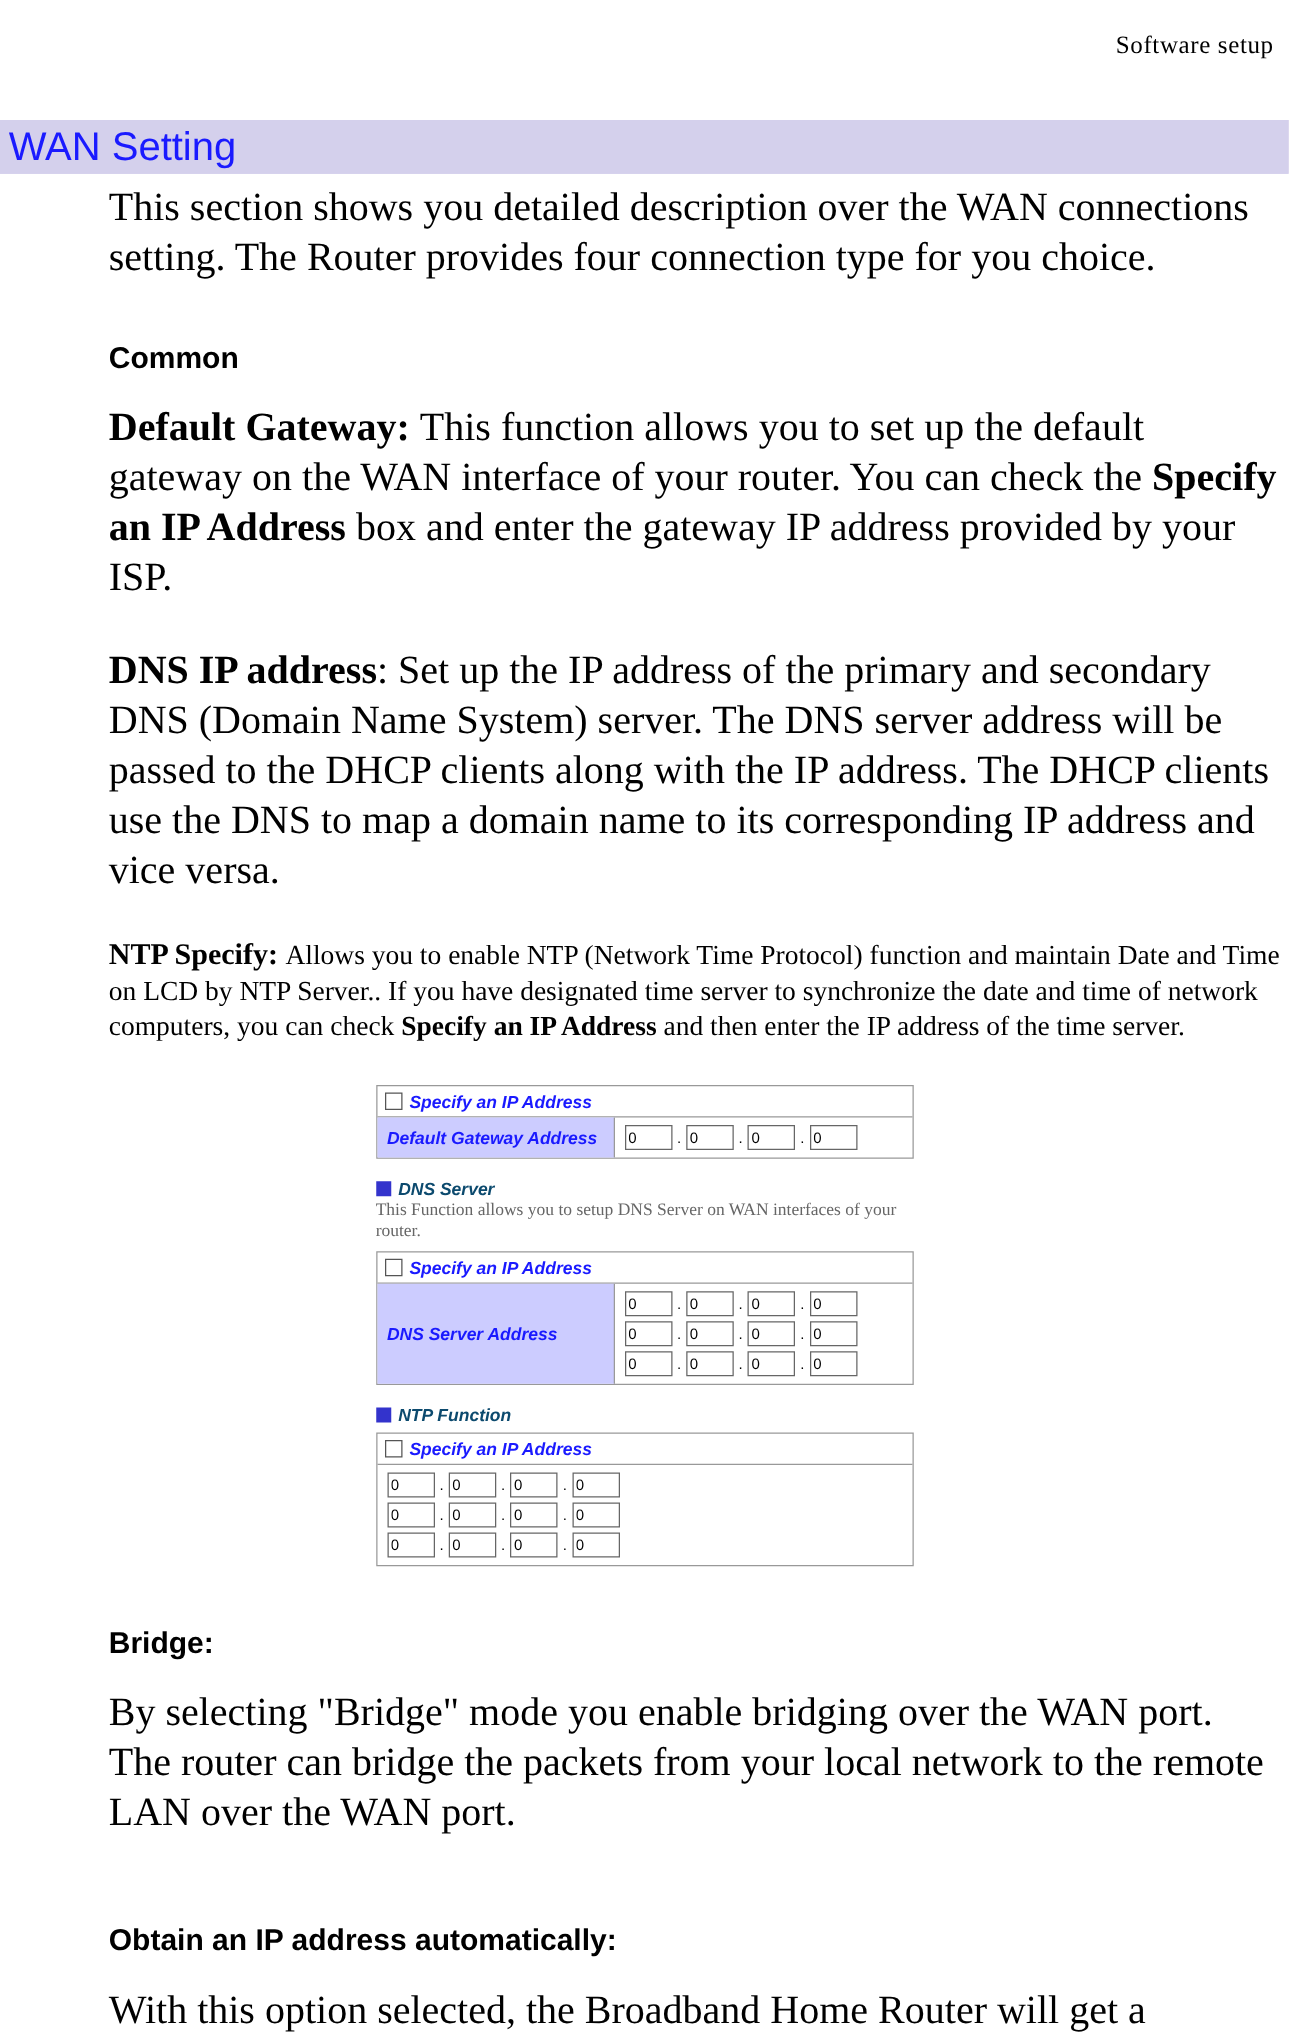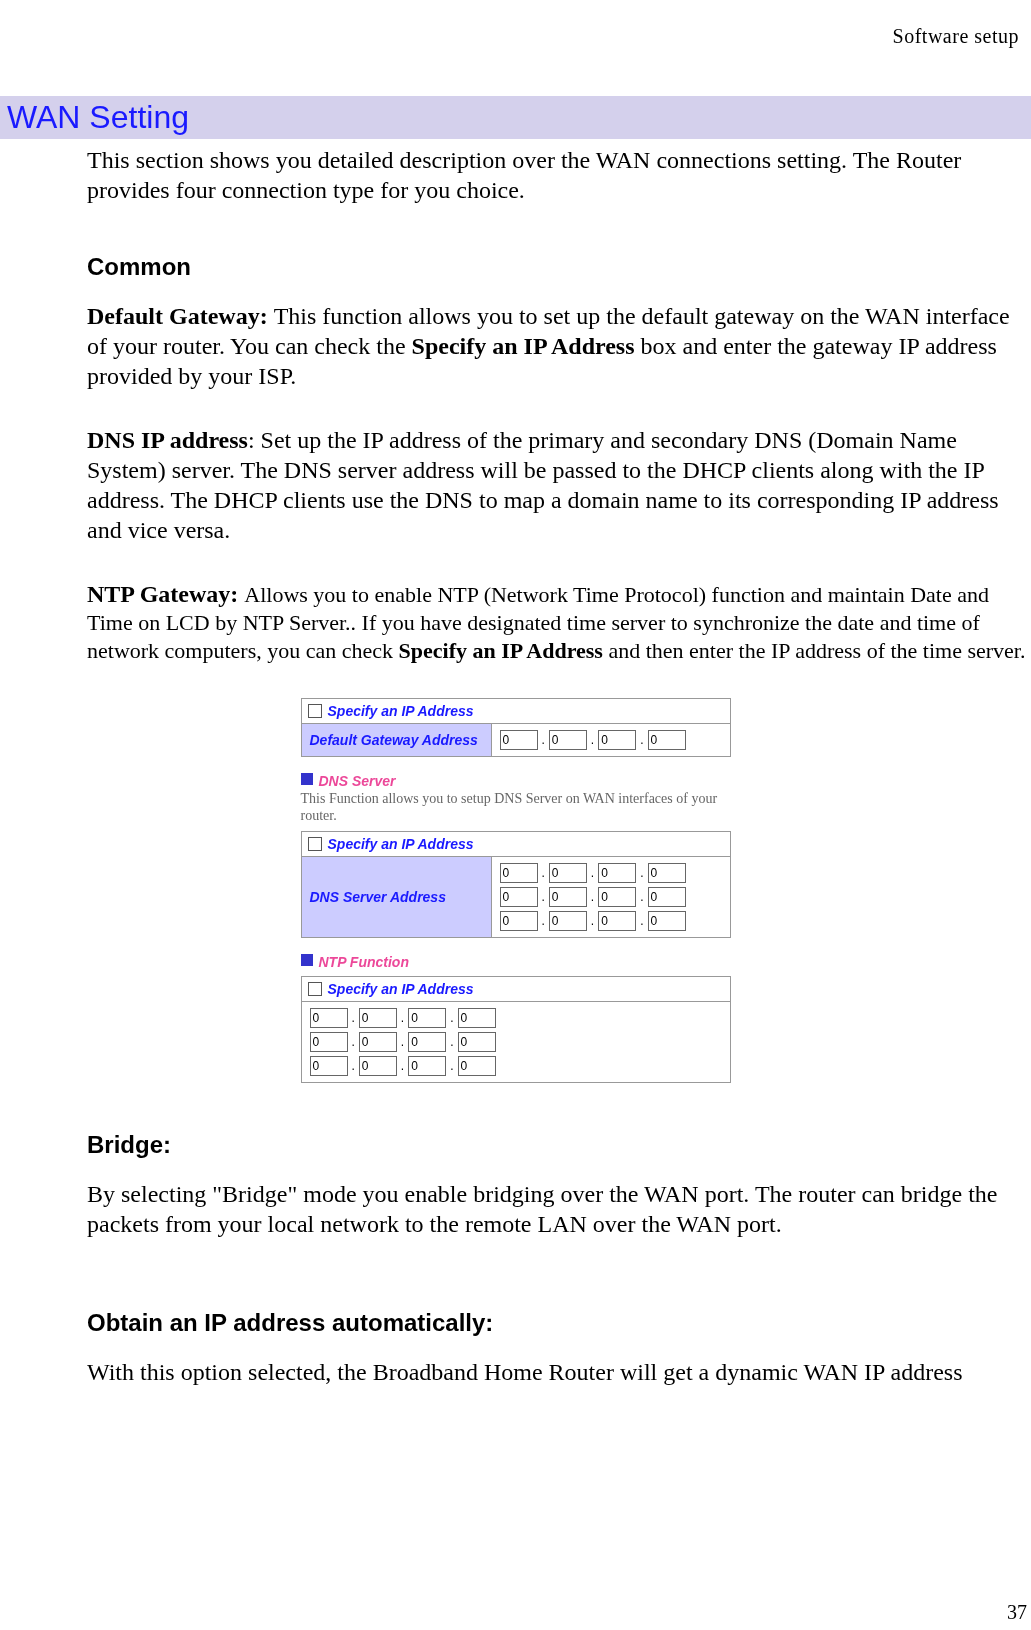--- a/index.html
+++ b/index.html
@@ -24,21 +24,21 @@
   .title-bar {
     background: #d4d0ec;
     font-family: Arial, Helvetica, sans-serif;
     color: #1a1aff;
     font-size: 32px;
     padding: 2px 6px;
     margin-bottom: 6px;
     border: 1px solid #d4d0ec;
   }
   .intro, .para {
-    font-size: 24px;
+    font-size: 32px;
     line-height: 1.25;
     margin-left: 87px;
     margin-right: 5px;
     margin-bottom: 34px;
   }
   .sub-h {
     font-family: Arial, Helvetica, sans-serif;
     font-weight: bold;
     font-size: 24px;
     margin-left: 87px;
@@ -83,21 +83,21 @@
     flex-direction: column;
     gap: 4px;
   }
   .ip-row { display: flex; align-items: center; gap: 4px; }
   .ip-in {
     width: 38px; height: 20px; border: 1px solid #666;
     font-family: Arial; font-size: 12px; padding: 1px 2px;
     background: #fff;
   }
   .dot { font-size: 12px; }
-  .sec-title { display:flex; align-items:flex-start; gap:6px; margin: 16px 0 2px 0; color:#ec4899; font-style: italic; font-family: Arial; font-size: 14px; font-weight: bold;}
+  .sec-title { display:flex; align-items:center; gap:6px; margin: 16px 0 2px 0; color:#0c4a6e; font-style: italic; font-family: Arial; font-size: 14px; font-weight: bold;}
   .sec-title .sq { width:12px; height:12px; background:#3333cc; display:inline-block;}
   .sec-desc { font-family:"Times New Roman"; font-size:14px; color:#666; margin-bottom:4px; line-height:1.2;}
   .shot-wrap { width: 430px; margin: 0 auto; }
   .page-num {
     position: absolute;
     right: 4px;
     bottom: 6px;
     font-size: 20px;
   }
 </style>
@@ -116,21 +116,21 @@
 
   <div class="para">
     <b>Default Gateway: </b><span>This function allows you to set up the default gateway on the WAN interface of your router. You can check the </span><b>Specify an IP Address</b><span> box and enter the gateway IP address provided by your ISP.</span>
   </div>
 
   <div class="para">
     <b>DNS IP address</b><span>: Set up the IP address of the primary and secondary DNS (Domain Name System) server. The DNS server address will be passed to the DHCP clients along with the IP address. The DHCP clients use the DNS to map a domain name to its corresponding IP address and vice versa.</span>
   </div>
 
   <div class="para" style="font-size:22px;">
-    <b style="font-size:24px;">NTP Gateway: </b><span>Allows you to enable NTP (Network Time Protocol) function and maintain Date and Time on LCD by NTP Server.. If you have designated time server to synchronize the date and time of network computers, you can check </span><b>Specify an IP Address</b><span> and then enter the IP address of the time server.</span>
+    <b style="font-size:24px;">NTP Specify: </b><span>Allows you to enable NTP (Network Time Protocol) function and maintain Date and Time on LCD by NTP Server.. If you have designated time server to synchronize the date and time of network computers, you can check </span><b>Specify an IP Address</b><span> and then enter the IP address of the time server.</span>
   </div>
 
   <div class="shot-wrap">
 
     <div class="shot-outer">
       <div class="shot-header">
         <span class="cb"></span>
         <span class="specify-label">Specify an IP Address</span>
       </div>
       <div class="shot-body">

